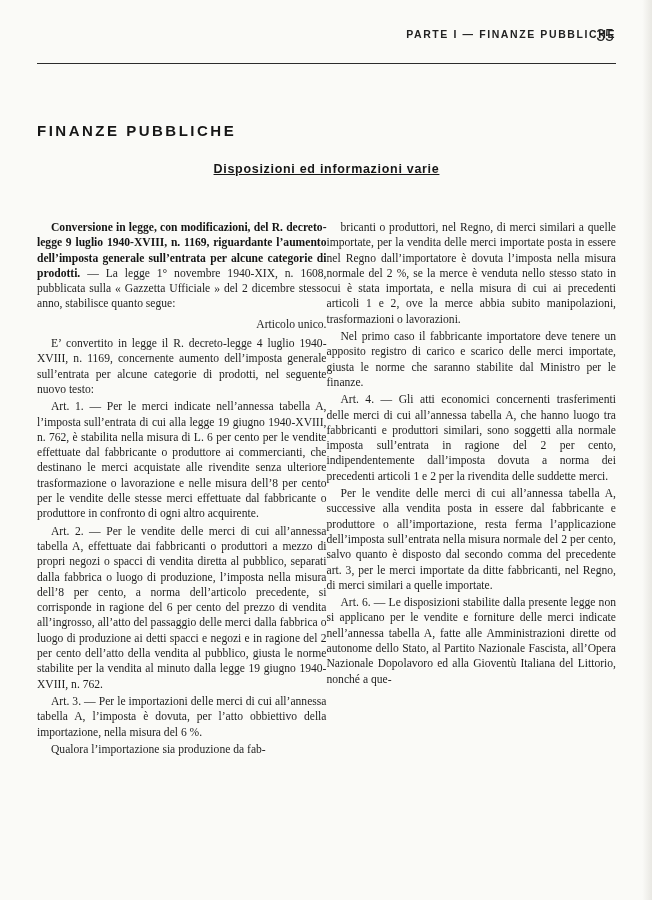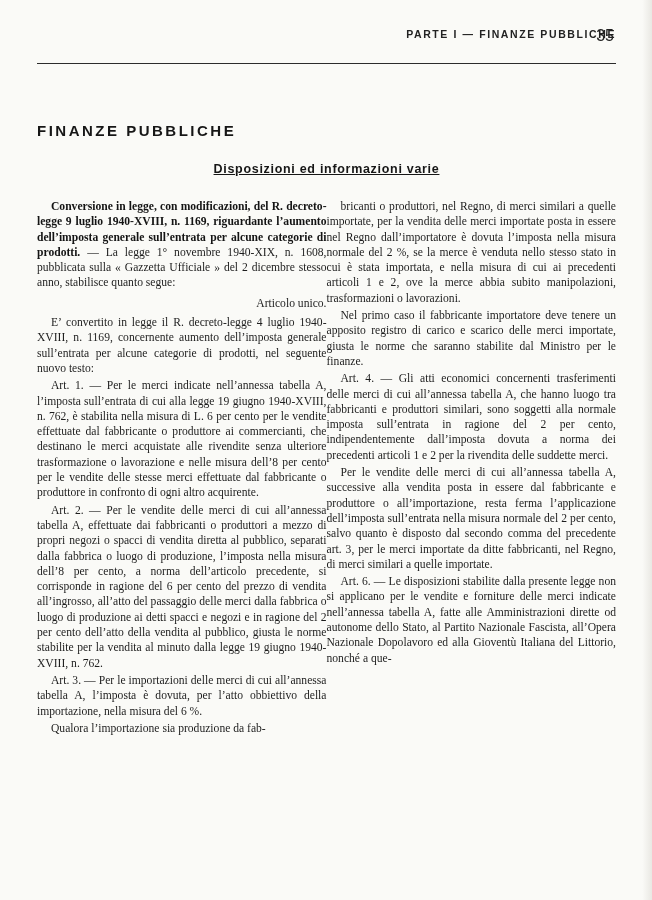--- a/index.html
+++ b/index.html
@@ -49,21 +49,21 @@
     text-align: center;
     font-family: "Liberation Sans", sans-serif;
     font-weight: bold;
     font-size: 12.5px;
     letter-spacing: 0.7px;
     color: #161616;
     text-decoration: underline;
   }
   .columns {
     display: flex;
-    margin-top: 23px;
+    margin-top: 44px;
   }
   .col {
     flex: 1;
     min-width: 0;
     font-size: 11.6px;
     line-height: 15.3px;
     text-align: justify;
     color: #1d1d1d;
   }
   .para { margin: 0 0 2px 0; text-indent: 14px; }

